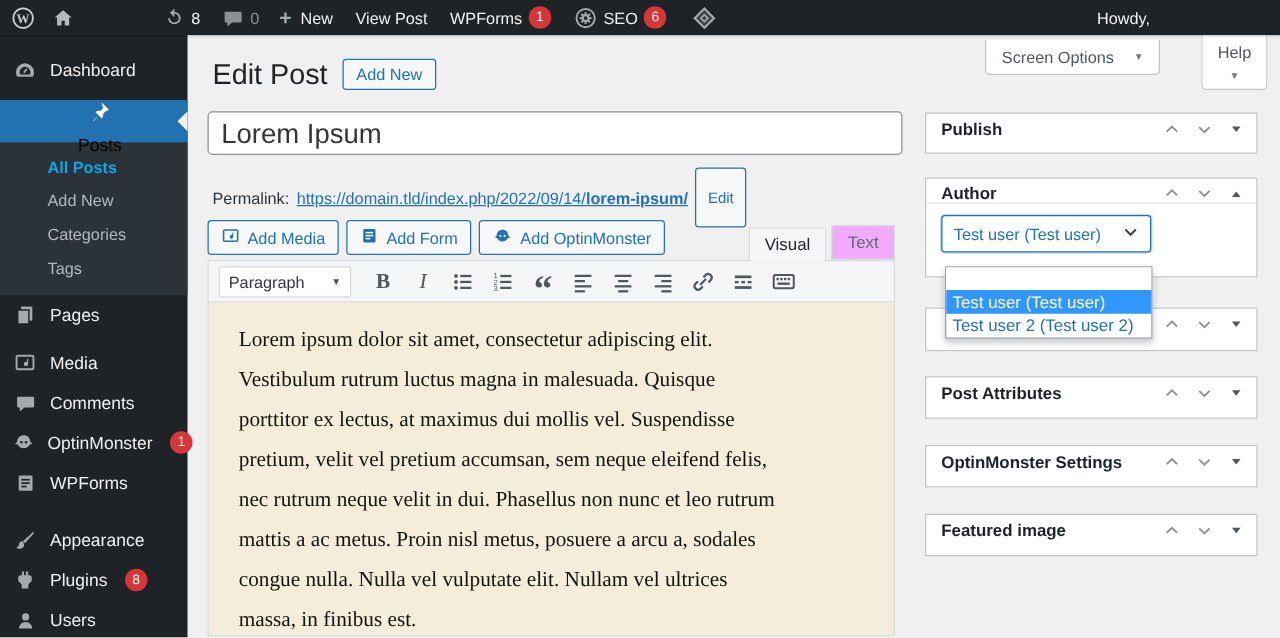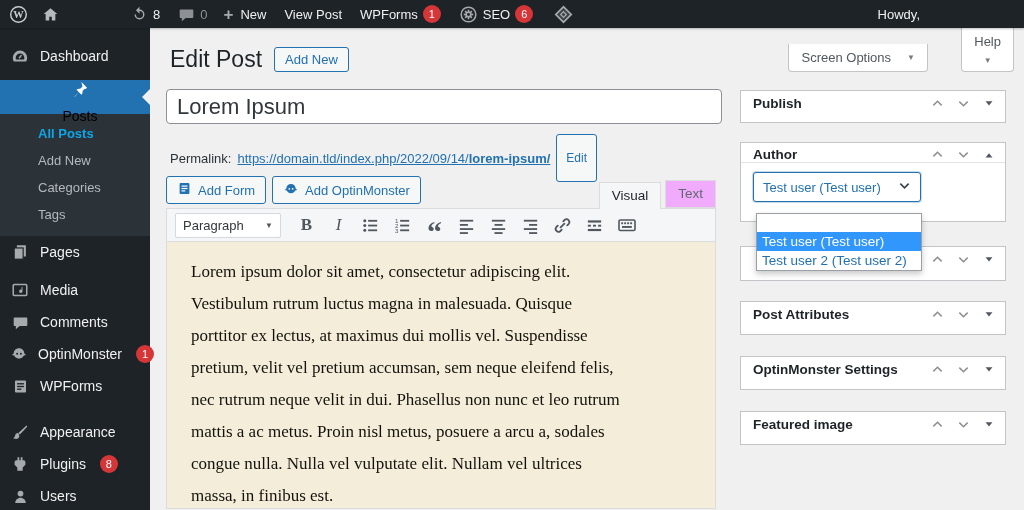--- a/index.html
+++ b/index.html
@@ -276,21 +276,21 @@
       <svg width="17" height="17" viewBox="0 0 20 20">
           <circle cx="10" cy="6.5" r="3.4" fill="#a7aaad"></circle>
           <path d="M3.8 17.5c0-3.4 2.8-6.1 6.2-6.1s6.2 2.7 6.2 6.1z" fill="#a7aaad"></path>
         </svg>
     </span>
     <span>Users</span>
   </div>
 </div>
 
 <div class="top-tabs">
-  <span class="top-tab" style="right:96px; left:auto; position:fixed; top:44px;gap:16px;">
+  <span class="top-tab" style="right:96px; left:auto; position:fixed; top:32px;gap:16px;">
     <span>Screen Options</span>
     <span class="tt-arrow">▼</span>
   </span>
   <span class="top-tab" style="right:10px; left:auto; position:fixed; top:28px;flex-direction:column;">
     <span>Help</span>
     <span class="tt-arrow">▼</span>
   </span>
 </div>
 
 <div class="page-head">
@@ -301,20 +301,29 @@
 <input class="title-input" value="Lorem Ipsum" style="">
 
 <div class="permalink-row">
   <span>Permalink:</span>
   <span class="permalink-link"><span>https://domain.tld/index.php/2022/09/14/</span><b>lorem-ipsum/</b></span>
   <button class="btn-edit-sm">Edit</button>
 </div>
 
 <div class="editor-wrap">
   <div class="media-row">
+    <button class="media-btn">
+      <span>
+        <svg width="15" height="15" viewBox="0 0 20 20">
+            <rect x="2.5" y="4" width="15" height="12" rx="1" fill="none" stroke="#2271b1" stroke-width="1.7"></rect>
+            <path d="M12.8 6.3v5a1.9 1.9 0 1 1-1.1-1.7V7l1.1-.7z" fill="#2271b1"></path>
+          </svg>
+      </span>
+      <span>Add Media</span>
+    </button>
     <button class="media-btn">
       <span>
         <svg width="15" height="15" viewBox="0 0 20 20">
             <rect x="3.5" y="2.8" width="13" height="14.4" rx="1.2" fill="#2271b1"></rect>
             <rect x="6" y="6" width="8" height="1.6" fill="#fff"></rect>
             <rect x="6" y="9.2" width="8" height="1.6" fill="#fff"></rect>
             <rect x="6" y="12.4" width="5" height="1.6" fill="#fff"></rect>
           </svg>
       </span>
       <span>Add Form</span>

